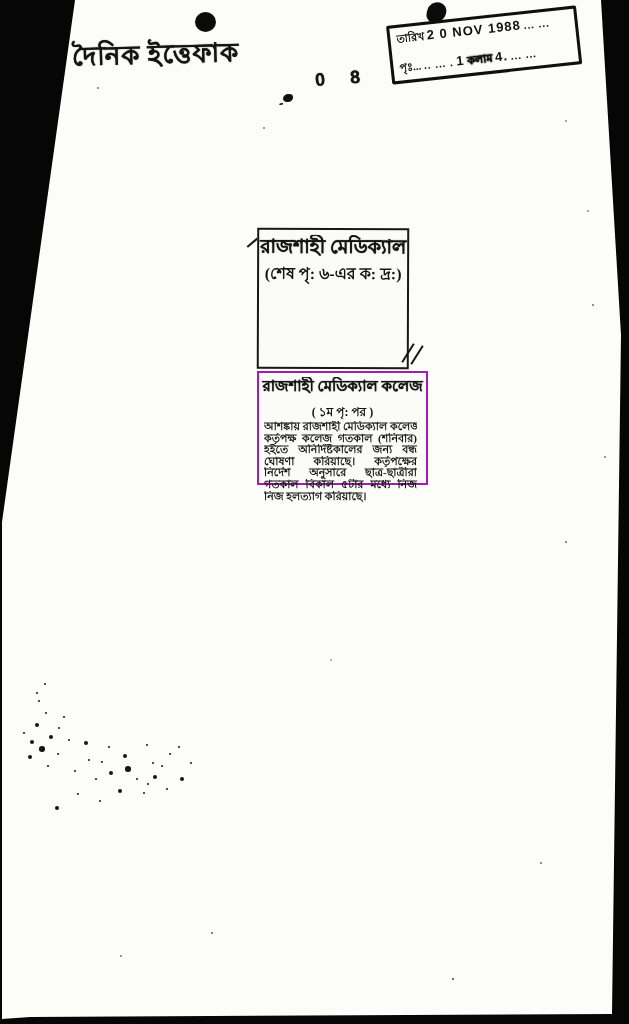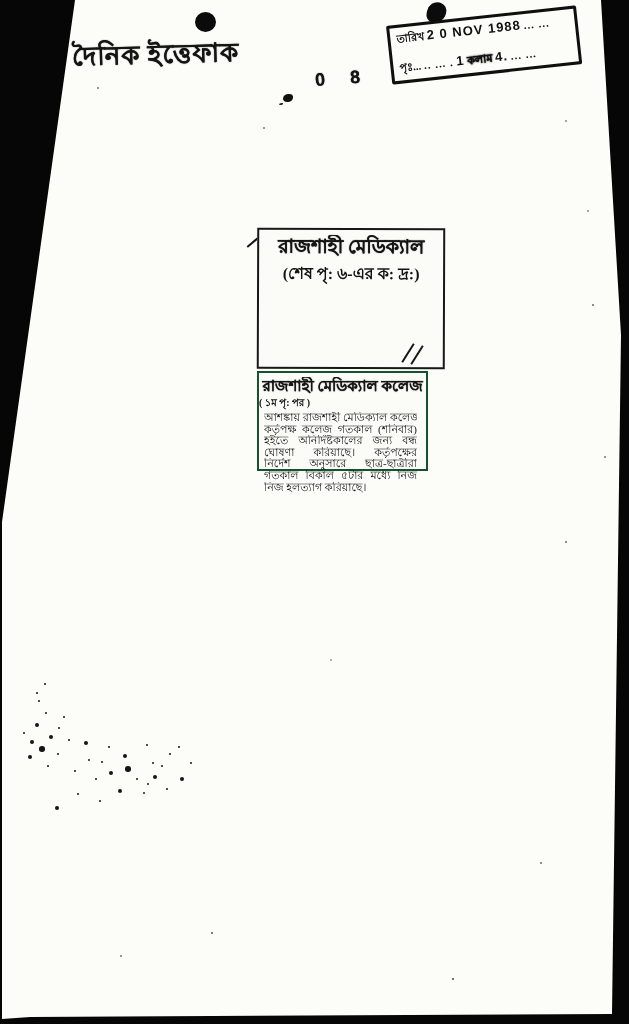--- a/index.html
+++ b/index.html
@@ -44,27 +44,27 @@
   .stamp-line{white-space:nowrap;font-size:11px;font-weight:700;color:#101010;}
   .stamp-line .bn{font-size:11px;}
   .stamp-line .val{
     font-family:"Liberation Sans","DejaVu Sans",sans-serif;
     font-size:13px;font-weight:700;letter-spacing:1px;
   }
   .stamp-line .dots{font-size:11px;letter-spacing:1px;}
   .stamp-line .smudged{text-shadow:0 0 2px #000,0 0 1px #000;}
   
   .clip-box1{
-    position:absolute;left:257px;top:228px;width:188px;height:141px;
+    position:absolute;left:257px;top:228px;width:152px;height:141px;
     border:2px solid #181818;box-sizing:border-box;background:#fbfbf7;
     transform:rotate(0.2deg);
   }
   .clip-box2{
-    position:absolute;left:257px;top:371px;width:171px;height:100px;
-    border:2px solid #14532d;box-sizing:border-box;background:#fbfbf7;
+    position:absolute;left:257px;top:371px;width:171px;height:114px;
+    border:2px solid #a21caf;box-sizing:border-box;background:#fbfbf7;
   }
   .headline-line{
     text-align:center;font-weight:700;font-size:19px;line-height:23px;
     white-space:nowrap;overflow:hidden;text-shadow:0 0 1px #111;
   }
   .headline-line.first{margin-top:5px;}
   .body-block1{margin:5px 6px 0 6px;}
   .body-line{
     font-size:10.5px;line-height:11.9px;white-space:nowrap;overflow:hidden;
     text-align:justify;text-align-last:justify;
@@ -72,24 +72,24 @@
   .body-line.indent{padding-left:8px;}
   .note-line{
     text-align:center;font-weight:700;font-size:16px;margin-top:3px;
     white-space:nowrap;overflow:hidden;
   }
   .headline2{
     margin-top:4px;text-align:center;font-weight:700;font-size:15px;line-height:19px;
     white-space:nowrap;overflow:hidden;text-shadow:0 0 1px #111;
   }
   .subhead2{
-    font-weight:700;font-size:10px;line-height:14px;margin-top:0;
+    text-align:center;font-weight:700;font-size:12px;line-height:14px;margin-top:9px;
     white-space:nowrap;overflow:hidden;
   }
-  .body-block2{margin:2px 9px 0 5px;}
+  .body-block2{margin:2px 9px 0 5px;font-weight:bold;}
   .body-line2{
     font-size:11px;line-height:11.6px;white-space:nowrap;overflow:hidden;
     text-align:justify;text-align-last:justify;
   }
   .body-line2.last{text-align-last:left;}
   
   .cut-mark{position:absolute;left:244px;top:237px;width:28px;height:2px;background:#141414;transform:rotate(-40deg);}
   .slash-a{position:absolute;left:407px;top:342px;width:2px;height:22px;background:#161616;transform:rotate(32deg);}
   .slash-b{position:absolute;left:416px;top:344px;width:2px;height:22px;background:#161616;transform:rotate(32deg);}
   

